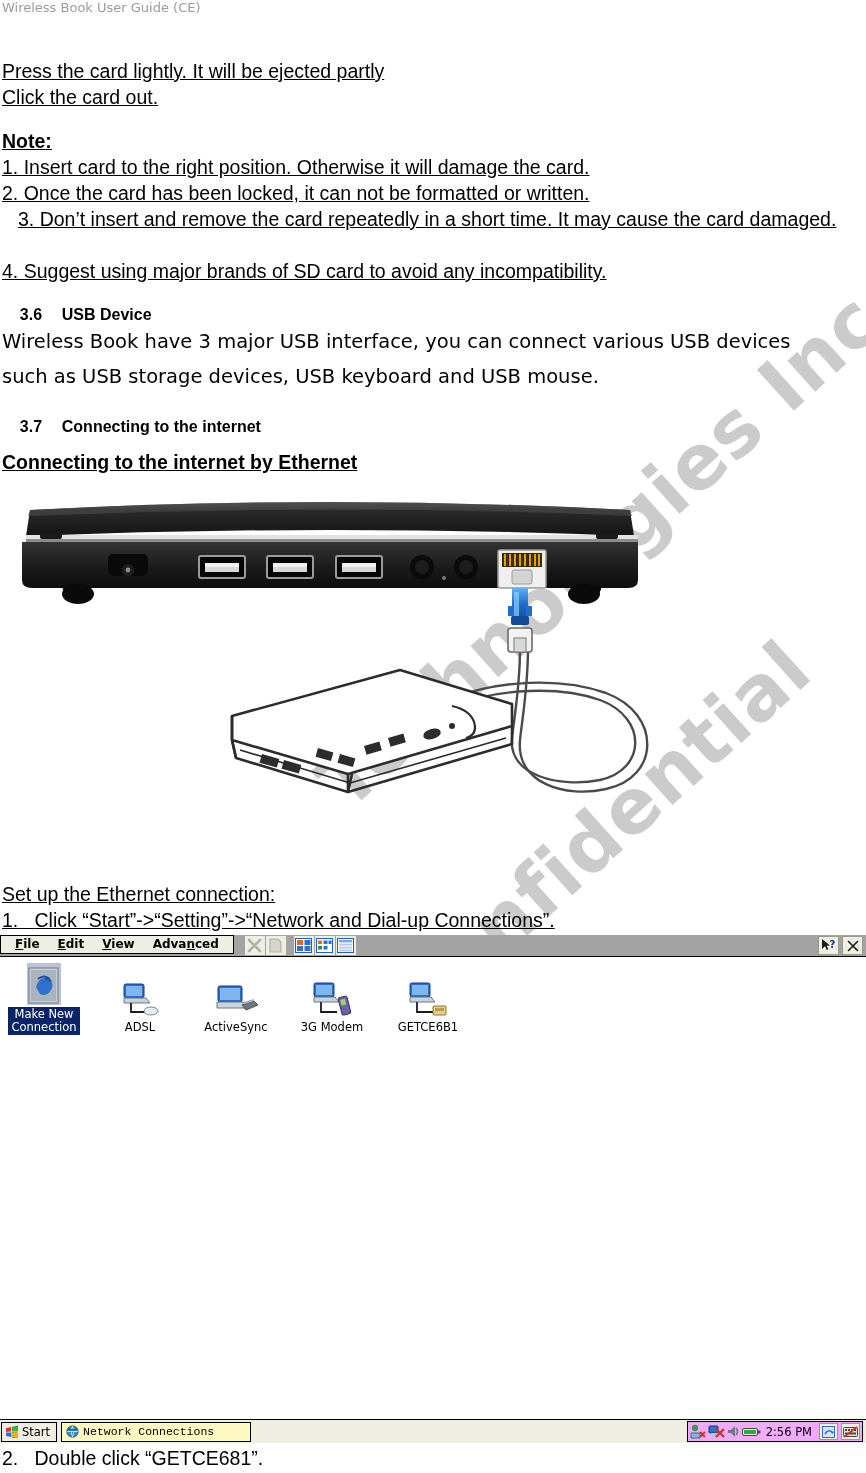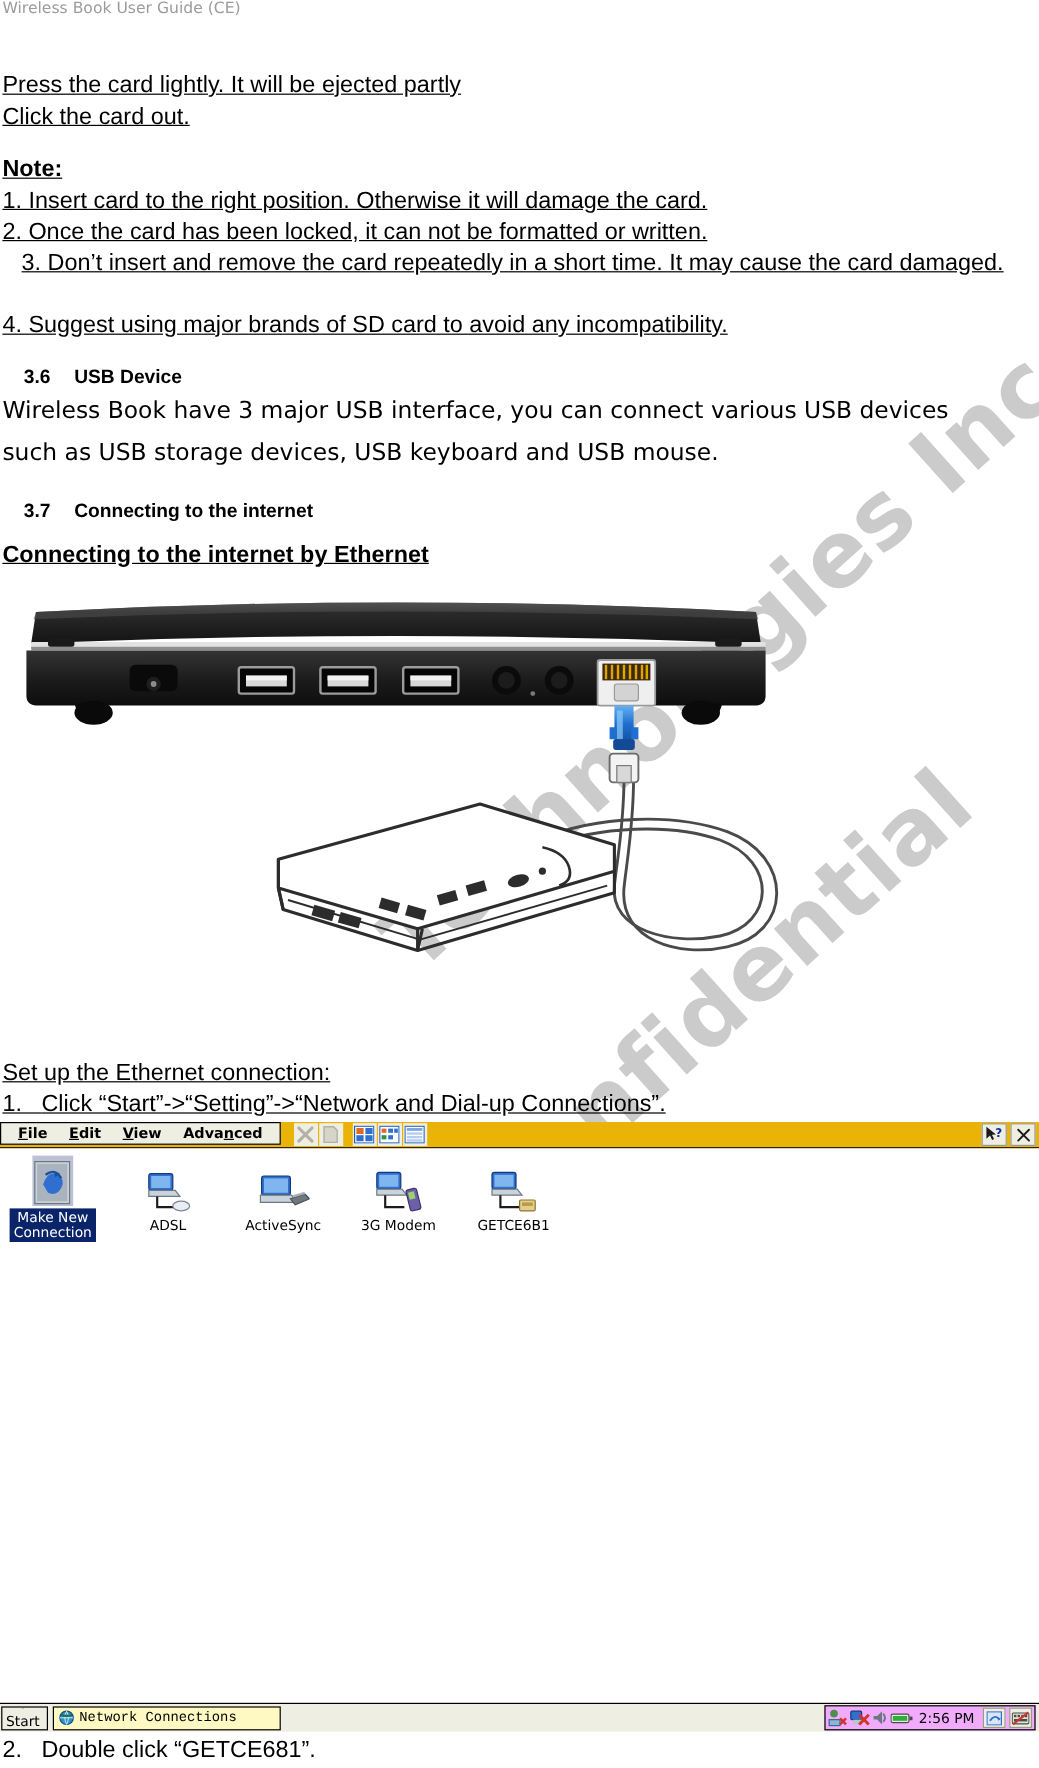--- a/index.html
+++ b/index.html
@@ -107,21 +107,21 @@
     left: 0px;
     top: 935px;
     width: 866px;
     height: 484px;
     background: #ffffff;
     z-index: 4;
   }
   #ce-toolbar {
     position: relative;
     height: 21px;
-    background: #eab308;
+    background: #a3a3a3;
     border-bottom: 1px solid #000;
     display: flex;
     align-items: stretch;
   }
   #menu-group {
     display: flex;
     align-items: center;
     border: 1px solid #000;
     background: #efeee2;
     height: 19px;
@@ -170,21 +170,21 @@
   }
 
   #ce-content {
     position: relative;
     height: 463px;
     background: #fff;
     padding-top: 6px;
   }
   #icon-row {
     display: flex;
-    align-items: center;
+    align-items: flex-end;
     padding-left: 5px;
     gap: 18px;
   }
   .conn-icon {
     width: 78px;
     display: flex;
     flex-direction: column;
     align-items: center;
     cursor: default;
   }
@@ -228,21 +228,20 @@
     align-items: center;
     gap: 3px;
     height: 20px;
     padding: 0 6px 0 3px;
     margin-left: 1px;
     border: 1px solid #000;
     background: #efeee2;
     font-family: "DejaVu Sans", sans-serif;
     font-size: 11.5px;
     box-sizing: border-box;
-    flex-direction: column;
   }
   #task-buttons {
     display: flex;
     align-items: center;
     margin-left: 4px;
   }
   .task-btn {
     display: flex;
     align-items: center;
     gap: 4px;

